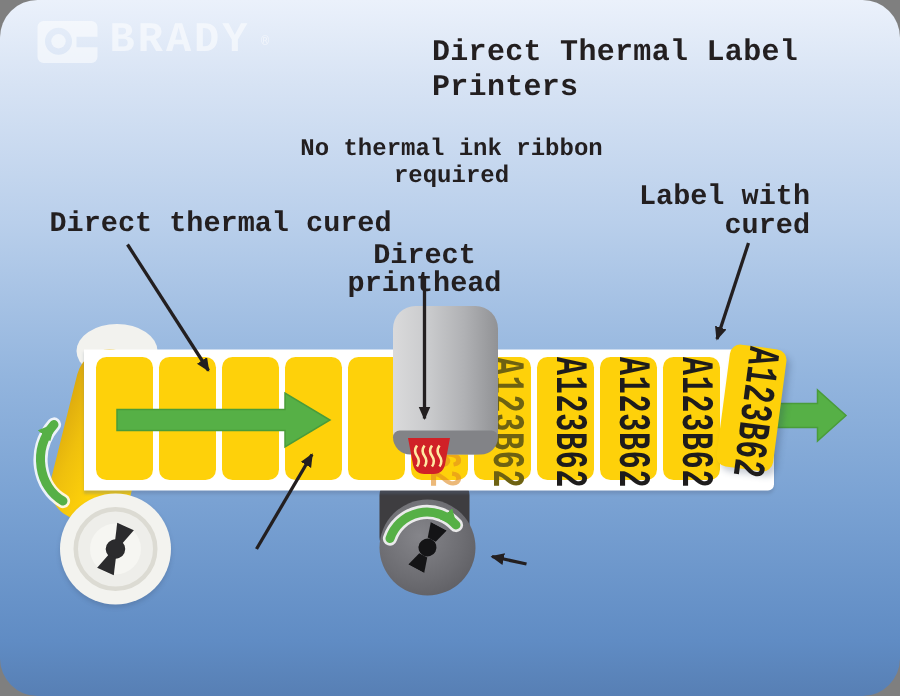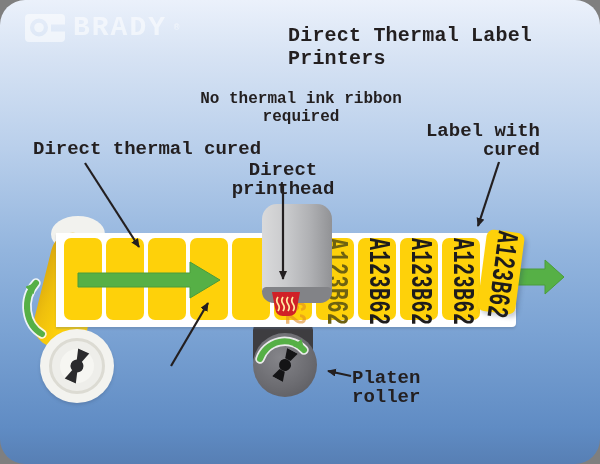--- a/index.html
+++ b/index.html
@@ -76,24 +76,20 @@
     <span id="brady-reg">®</span>
   </div>
 
   <div class="abs" id="title">Direct Thermal Label Printers</div>
   <div class="abs" id="subtitle">No thermal ink ribbon required</div>
 
   <div class="abs callout" id="co-direct">Direct thermal cured</div>
   <div class="abs callout" id="co-printhead">Direct printhead</div>
   <div class="abs callout" id="co-cured">
     <span>Label with cured</span><br>
-  </div>
-  <div class="abs callout" id="co-platen">
-    <span>Platen</span><br>
-    <span>roller</span>
   </div>
 
   <div class="abs" id="flange-top"></div>
   <div class="abs" id="tape-wrap"></div>
 
   <div class="abs" id="platen-rect"></div>
   <div class="abs" id="platen-circle">
     <svg width="24" height="32" viewBox="0 0 24 32" style="transform:rotate(28deg)">
       <g fill="#141416">
         <polygon points="6,0 18,0 15,10 9,10"></polygon>

